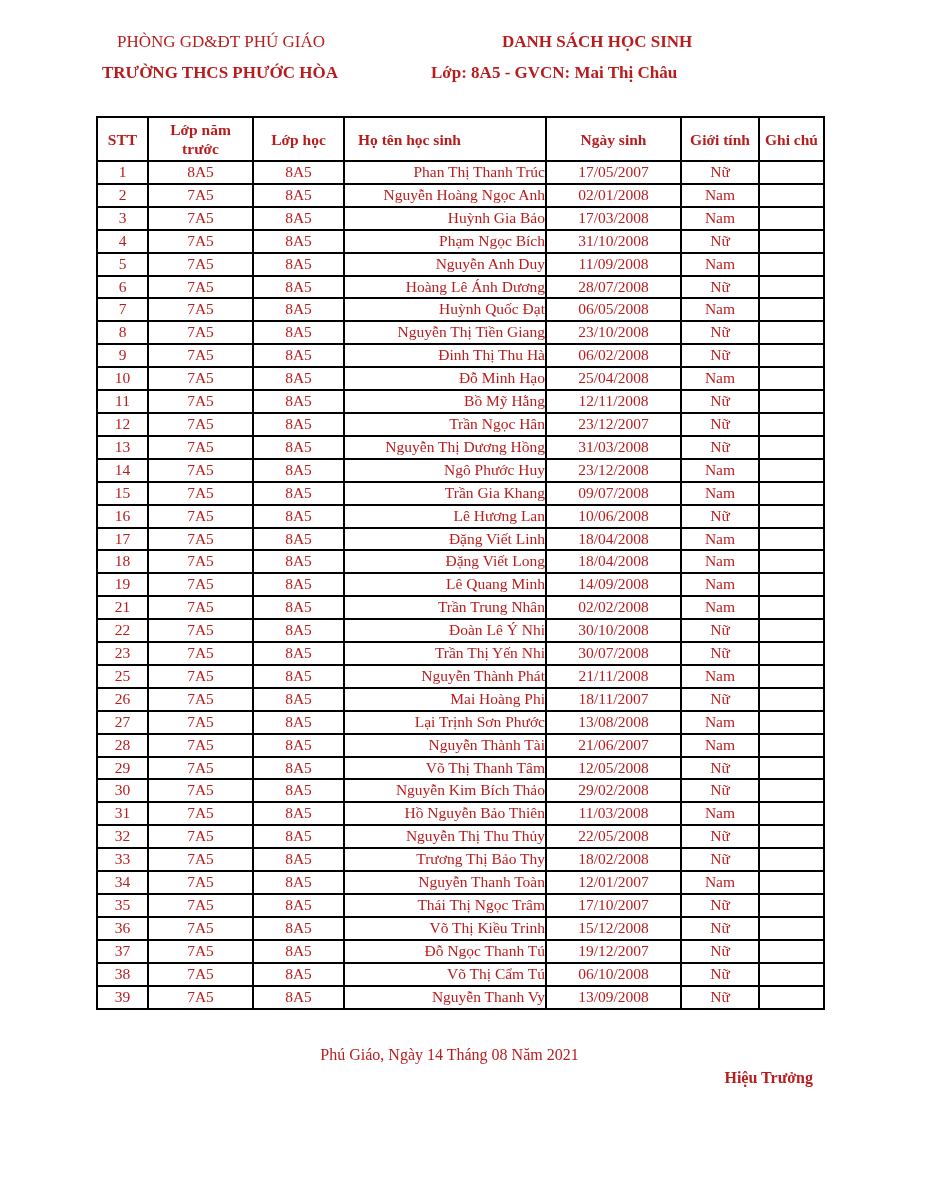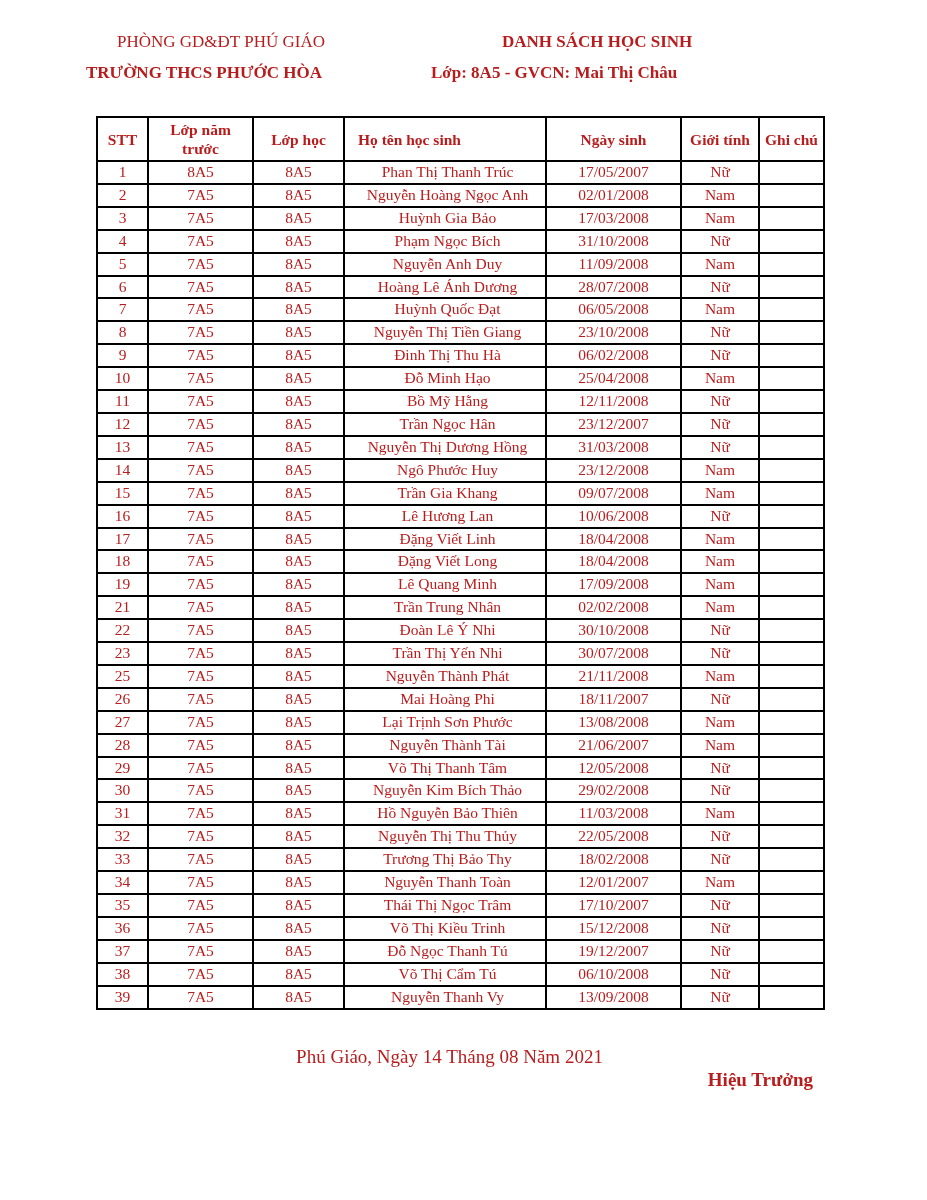--- a/index.html
+++ b/index.html
@@ -11,21 +11,21 @@
     background: #ffffff;
     color: #b91c1c;
     font-family: "Liberation Serif", serif;
     overflow: hidden;
     text-decoration: underline;
   }
   .hdr-text { position: absolute; font-size: 17px; white-space: nowrap; }
   .bold { font-weight: bold; }
   #org-line    { left: 117px; top: 32px; }
   #doc-title   { left: 458px; top: 32px; margin-left: 44px; }
-  #school-line { left: 86px; top: 63px; }
+  #school-line { left: 102px; top: 63px; }
   #class-line  { left: 431px; top: 63px; }
 
   table.student-table {
     position: absolute;
     left: 96px;
     top: 88px;
     width: 727px;
     border-collapse: collapse;
     table-layout: fixed;
     margin-top: 28px;
@@ -40,28 +40,28 @@
     white-space: nowrap;
   }
   .student-table th {
     font-weight: bold;
     height: 42px;
     white-space: pre-line;
     line-height: 19px;
   }
   .student-table th.col-name { text-align: left; padding-left: 13px; }
   .student-table td { height: 20.9px; line-height: 20.9px; }
-  .student-table td.cell-name { text-align: center; padding-left: 5px; }
+  .student-table td.cell-name { text-align: right; padding-left: 5px; }
 
   .footer-text {
     position: absolute;
     left: 86px;
     width: 727px;
     text-align: center;
-    font-size: 19px;
+    font-size: 16px;
   }
   #place-date { top: 1046px; }
   #signature  { top: 1069px; font-weight: bold; text-align: right; }
 </style>
 </head>
 <body>
 
 <div class="page">
 
   <span id="org-line" class="hdr-text">PHÒNG GD&amp;ĐT PHÚ GIÁO</span>
@@ -255,21 +255,21 @@
           <td class="cell-name">Đặng Viết Long</td>
           <td>18/04/2008</td>
           <td>Nam</td>
           <td></td>
         </tr>
         <tr>
           <td>19</td>
           <td>7A5</td>
           <td>8A5</td>
           <td class="cell-name">Lê Quang Minh</td>
-          <td>17/09/2008</td>
+          <td>14/09/2008</td>
           <td>Nam</td>
           <td></td>
         </tr>
         <tr>
           <td>21</td>
           <td>7A5</td>
           <td>8A5</td>
           <td class="cell-name">Trần Trung Nhân</td>
           <td>02/02/2008</td>
           <td>Nam</td>

